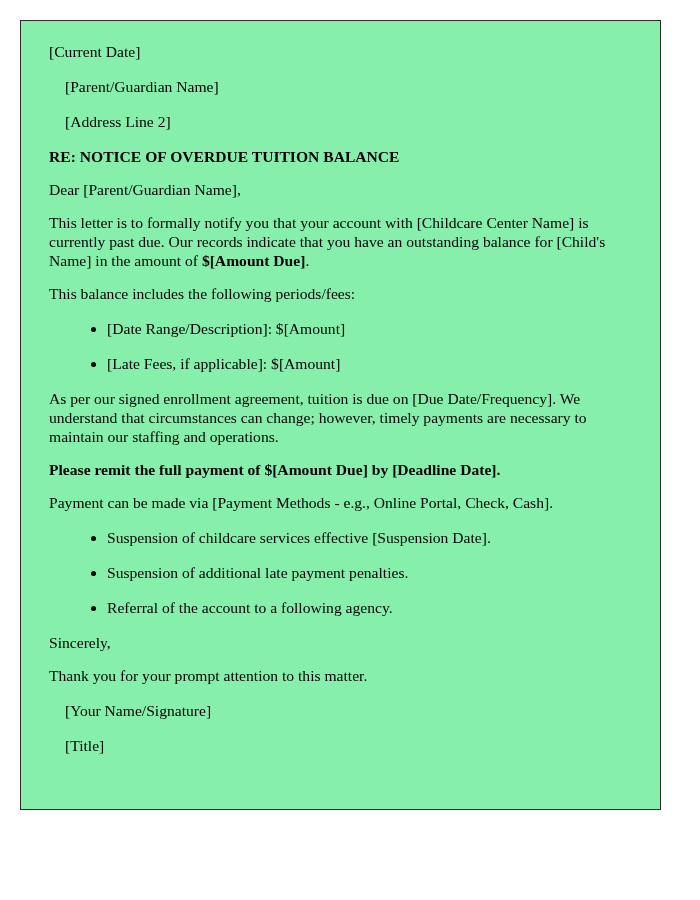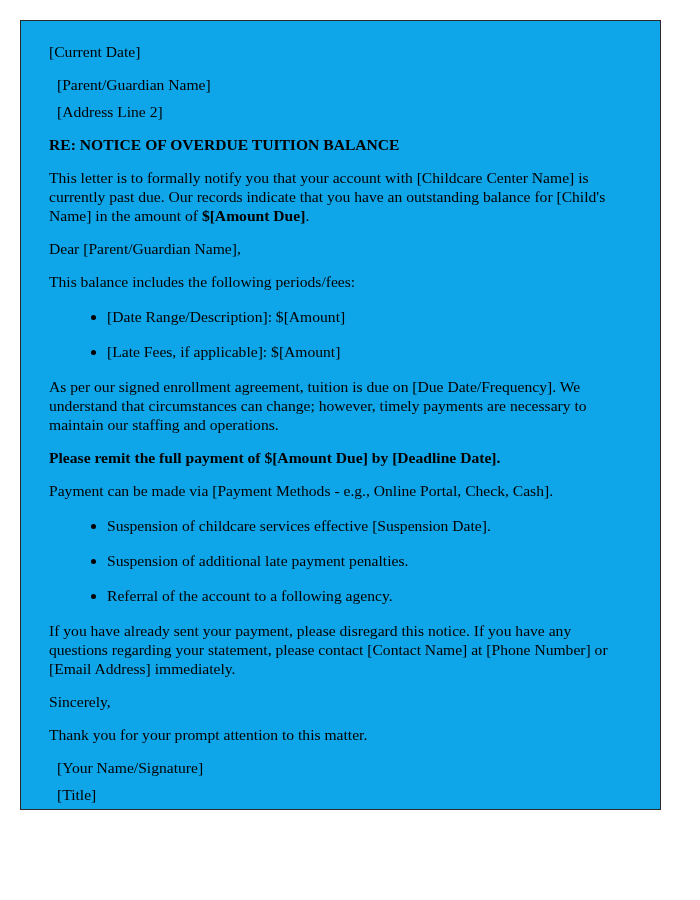--- a/index.html
+++ b/index.html
@@ -14,24 +14,24 @@
     position: absolute;
     left: 20px;
     top: 20px;
     width: 641px;
     height: 790px;
     border: 1px solid #2b2b2b;
     padding: 21px 28px 0 28px;
     overflow: hidden;
     font-size: 15.6px;
     line-height: 19px;
-    background: #0ea5e9;
+    background: #86efac;
   }
   .letter p { margin: 0 0 14px 0; }
-  .tight-block div { margin: 8px; }
+  .tight-block div { margin: 16px; }
   .tight-block { margin: 0 0 14px 0; }
   .bold { font-weight: bold; }
   ul.bullets {
     margin: 0 0 14px 0;
     padding-left: 42px;
     list-style-type: disc;
   }
   ul.bullets li { margin: 16px; }
 </style>
 </head>
@@ -41,23 +41,23 @@
 
   <p>[Current Date]</p>
 
   <div class="tight-block">
     <div>[Parent/Guardian Name]</div>
     <div>[Address Line 2]</div>
   </div>
 
   <p class="bold">RE: NOTICE OF OVERDUE TUITION BALANCE</p>
 
+  <p>Dear [Parent/Guardian Name],</p>
+
   <p><span>This letter is to formally notify you that your account with [Childcare Center Name] is currently past due. Our records indicate that you have an outstanding balance for [Child's Name] in the amount of </span><strong>$[Amount Due]</strong><span>.</span></p>
-
-  <p>Dear [Parent/Guardian Name],</p>
 
   <p>This balance includes the following periods/fees:</p>
 
   <ul class="bullets">
     <li>[Date Range/Description]: $[Amount]</li>
     <li>[Late Fees, if applicable]: $[Amount]</li>
   </ul>
 
   <p>As per our signed enrollment agreement, tuition is due on [Due Date/Frequency]. We understand that circumstances can change; however, timely payments are necessary to maintain our staffing and operations.</p>
 
@@ -65,21 +65,20 @@
 
   <p>Payment can be made via [Payment Methods - e.g., Online Portal, Check, Cash].</p>
 
 
   <ul class="bullets">
     <li>Suspension of childcare services effective [Suspension Date].</li>
     <li>Suspension of additional late payment penalties.</li>
     <li>Referral of the account to a following agency.</li>
   </ul>
 
-  <p>If you have already sent your payment, please disregard this notice. If you have any questions regarding your statement, please contact [Contact Name] at [Phone Number] or [Email Address] immediately.</p>
 
   <p>Sincerely,</p>
 
   <p>Thank you for your prompt attention to this matter.</p>
 
   <div class="tight-block">
     <div>[Your Name/Signature]</div>
     <div>[Title]</div>
   </div>
 

